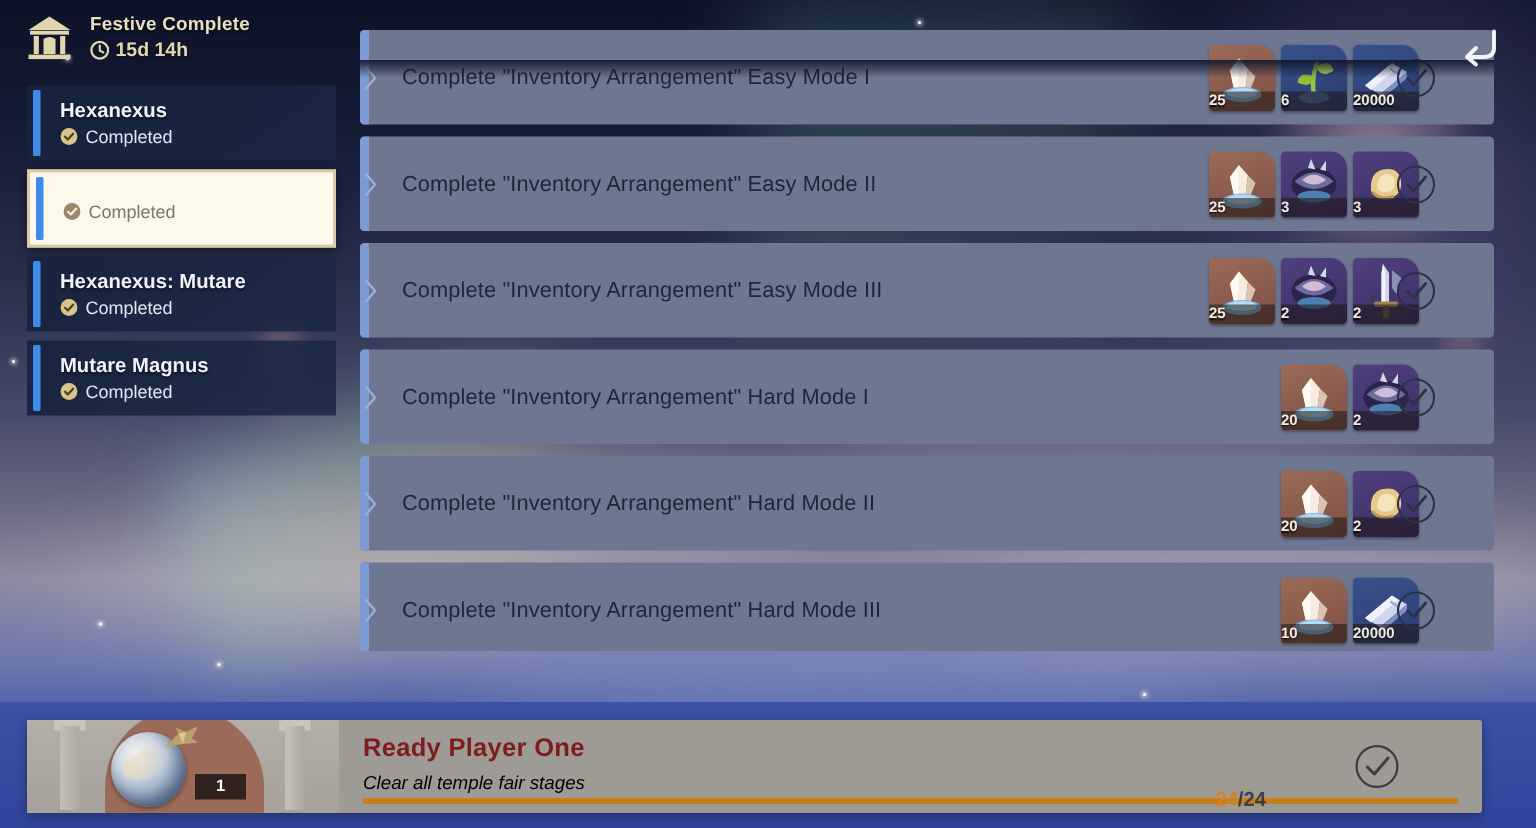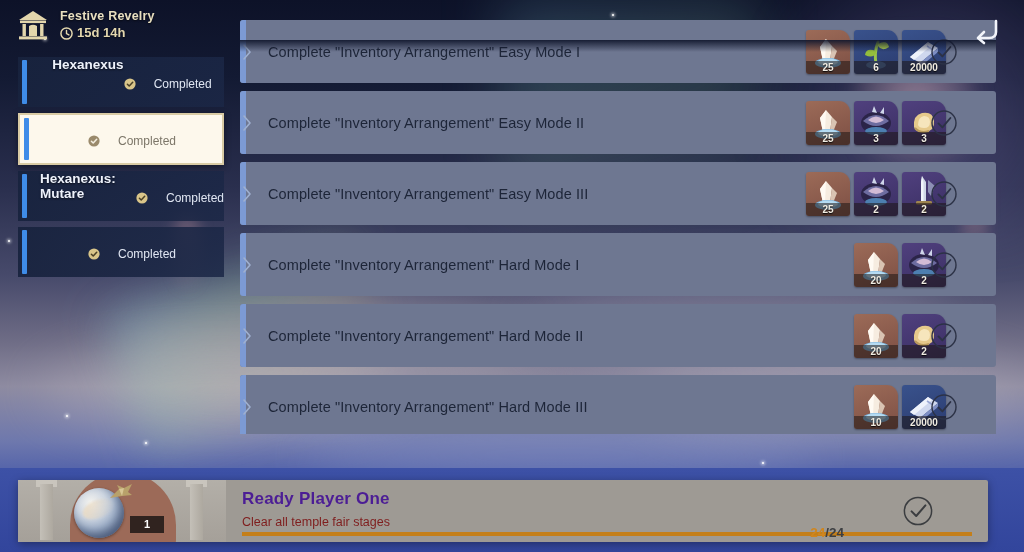--- a/index.html
+++ b/index.html
@@ -123,37 +123,37 @@
   
   .sidebar {
     position: absolute; left: 18px; top: 57px;
     width: 206px;
     z-index: 5;
   }
   .side-item {
     position: relative;
     height: 50px;
     margin-bottom: 6px;
-    display: flex; flex-direction: row; justify-content: center;
+    display: flex; flex-direction: column; justify-content: center;
     padding-left: 22px;
     background: linear-gradient(90deg, rgba(24,35,62,.93), rgba(27,39,70,.86));
     cursor: pointer;
   }
   .side-item .accent {
     position: absolute; left: 4px; top: 3px; bottom: 3px;
     width: 5px;
     background: #3f8ce8;
     border-radius: 1px;
   }
   .side-item .s-title {
     color: #eef2fb; font-size: 13.5px; font-weight: bold;
     text-shadow: 0 1px 2px rgba(0,0,0,.6);
   }
   .side-item .s-status {
-    display: flex; align-items: center; gap: 18px;
+    display: flex; align-items: center; gap: 5px;
     margin-top: 3px;
     color: #e0e6f2; font-size: 12px;
   }
   .chk-badge {
     width: 12px; height: 12px; flex: 0 0 auto;
   }
   .side-item.selected {
     background: #fdf8ec;
     border: 2px solid #d9cba4;
     height: 52px;
@@ -205,21 +205,21 @@
     position: relative;
     width: 44px; height: 44px;
     border-radius: 3px 11px 3px 3px;
     overflow: hidden;
     box-shadow: 0 1px 2px rgba(0,0,0,.35);
   }
   .reward .r-art { position: absolute; inset: 0; }
   .reward .r-count {
     position: absolute; left: 0; right: 0; bottom: 0;
     height: 13px; line-height: 13px;
-    text-align: center;
+    text-align: left;
     font-size: 10px; font-weight: bold;
     color: #f0ece2;
     background: rgba(30,22,20,.55);
     text-shadow: 0 1px 1px rgba(0,0,0,.8);
   }
   .rv-orange { background: linear-gradient(160deg,#9c6b58,#7d4f44); }
   .rv-purple { background: linear-gradient(160deg,#50407e,#3a2f63); }
   .rv-blue   { background: linear-gradient(160deg,#39528c,#2b3c70); }
   .check-slot {
     position: absolute; right: 38px; top: 50%;
@@ -310,26 +310,26 @@
   }
   .bb-texts {
     flex: 1 1 auto;
     margin-left: 16px;
     margin-right: 16px;
     position: relative;
     height: 62px;
   }
   .bb-title {
     position: absolute; left: 0; top: 9px;
-    color: #4c1d95; font-size: 17px; font-weight: bold;
+    color: #7f1d1d; font-size: 17px; font-weight: bold;
     letter-spacing: .2px;
   }
   .bb-sub {
     position: absolute; left: 0; top: 35px;
-    color: #7f1d1d; font-size: 12.5px;
+    color: #000000; font-size: 12.5px; font-style: italic;
   }
   .bb-progress-track {
     position: absolute; left: 0; right: 0; bottom: 6px;
     height: 4px;
     background: rgba(70,66,60,.35);
   }
   .bb-progress-fill {
     position: absolute; left: 0; top: 0; bottom: 0;
     width: 100%;
     background: #c47f1a;
@@ -382,21 +382,21 @@
   <div class="header">
     <svg class="temple-icon" viewBox="0 0 34 32">
       <path d="M17 2 L31 11 L3 11 Z" fill="#e3d6ac"></path>
       <rect x="4" y="11.5" width="26" height="2.6" fill="#e3d6ac"></rect>
       <rect x="6.5" y="15" width="3.4" height="12" fill="#e3d6ac"></rect>
       <rect x="24.1" y="15" width="3.4" height="12" fill="#e3d6ac"></rect>
       <path d="M13 27 L13 17 Q17 14.4 21 17 L21 27 Z" fill="#e3d6ac"></path>
       <rect x="3" y="27.4" width="28" height="3" fill="#e3d6ac"></rect>
     </svg>
     <div class="header-texts">
-      <div class="event-title">Festive Revelry</div>
+      <div class="event-title">Festive Complete</div>
       <div class="event-timer">
         <svg class="clock-icon" viewBox="0 0 14 14">
           <circle cx="7" cy="7" r="6" fill="none" stroke="#e3d7ae" stroke-width="1.6"></circle>
           <path d="M7 3.6 L7 7.2 L9.6 8.6" fill="none" stroke="#e3d7ae" stroke-width="1.5" stroke-linecap="round"></path>
         </svg>
         <span>15d 14h</span>
       </div>
     </div>
   </div>
 
@@ -439,20 +439,21 @@
         <svg class="chk-badge" viewBox="0 0 12 12">
           <circle cx="6" cy="6" r="5.6" fill="#d9c589"></circle>
           <path d="M3.4 6.2 L5.2 8 L8.7 4.2" fill="none" stroke="#4a4026" stroke-width="1.5" stroke-linecap="round" stroke-linejoin="round"></path>
         </svg>
         <span>Completed</span>
       </div>
     </div>
 
     <div class="side-item">
       <div class="accent"></div>
+      <div class="s-title">Mutare Magnus</div>
       <div class="s-status">
         <svg class="chk-badge" viewBox="0 0 12 12">
           <circle cx="6" cy="6" r="5.6" fill="#d9c589"></circle>
           <path d="M3.4 6.2 L5.2 8 L8.7 4.2" fill="none" stroke="#4a4026" stroke-width="1.5" stroke-linecap="round" stroke-linejoin="round"></path>
         </svg>
         <span>Completed</span>
       </div>
     </div>
 
   </div>

